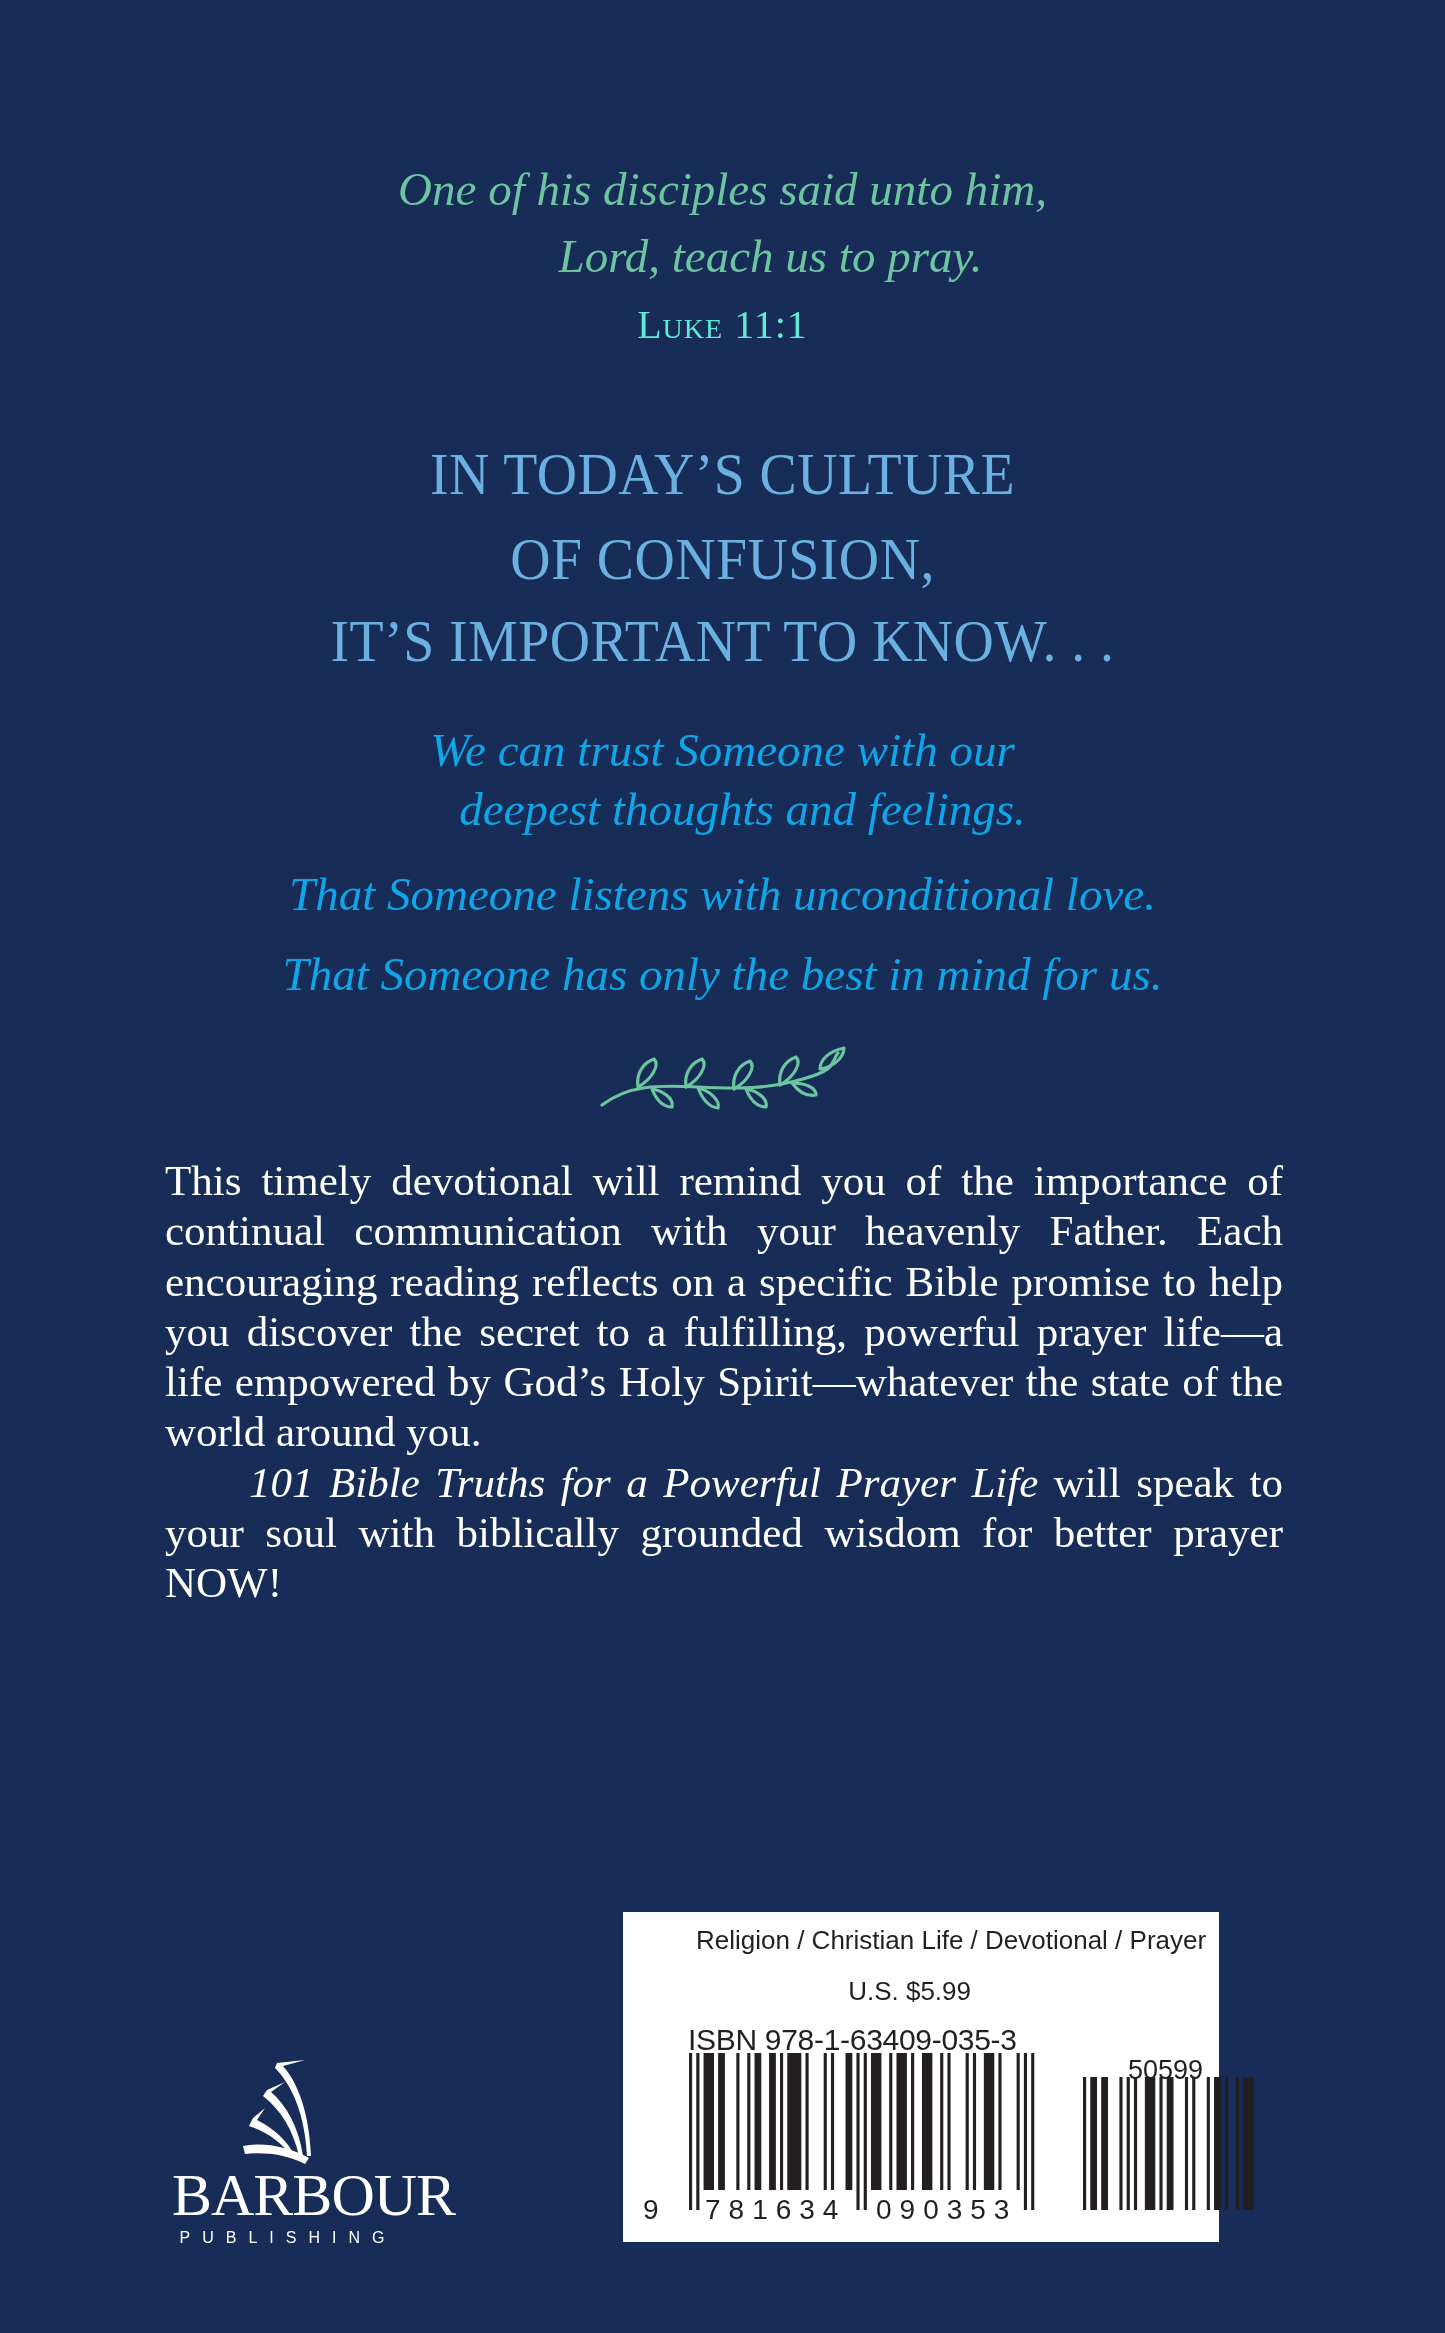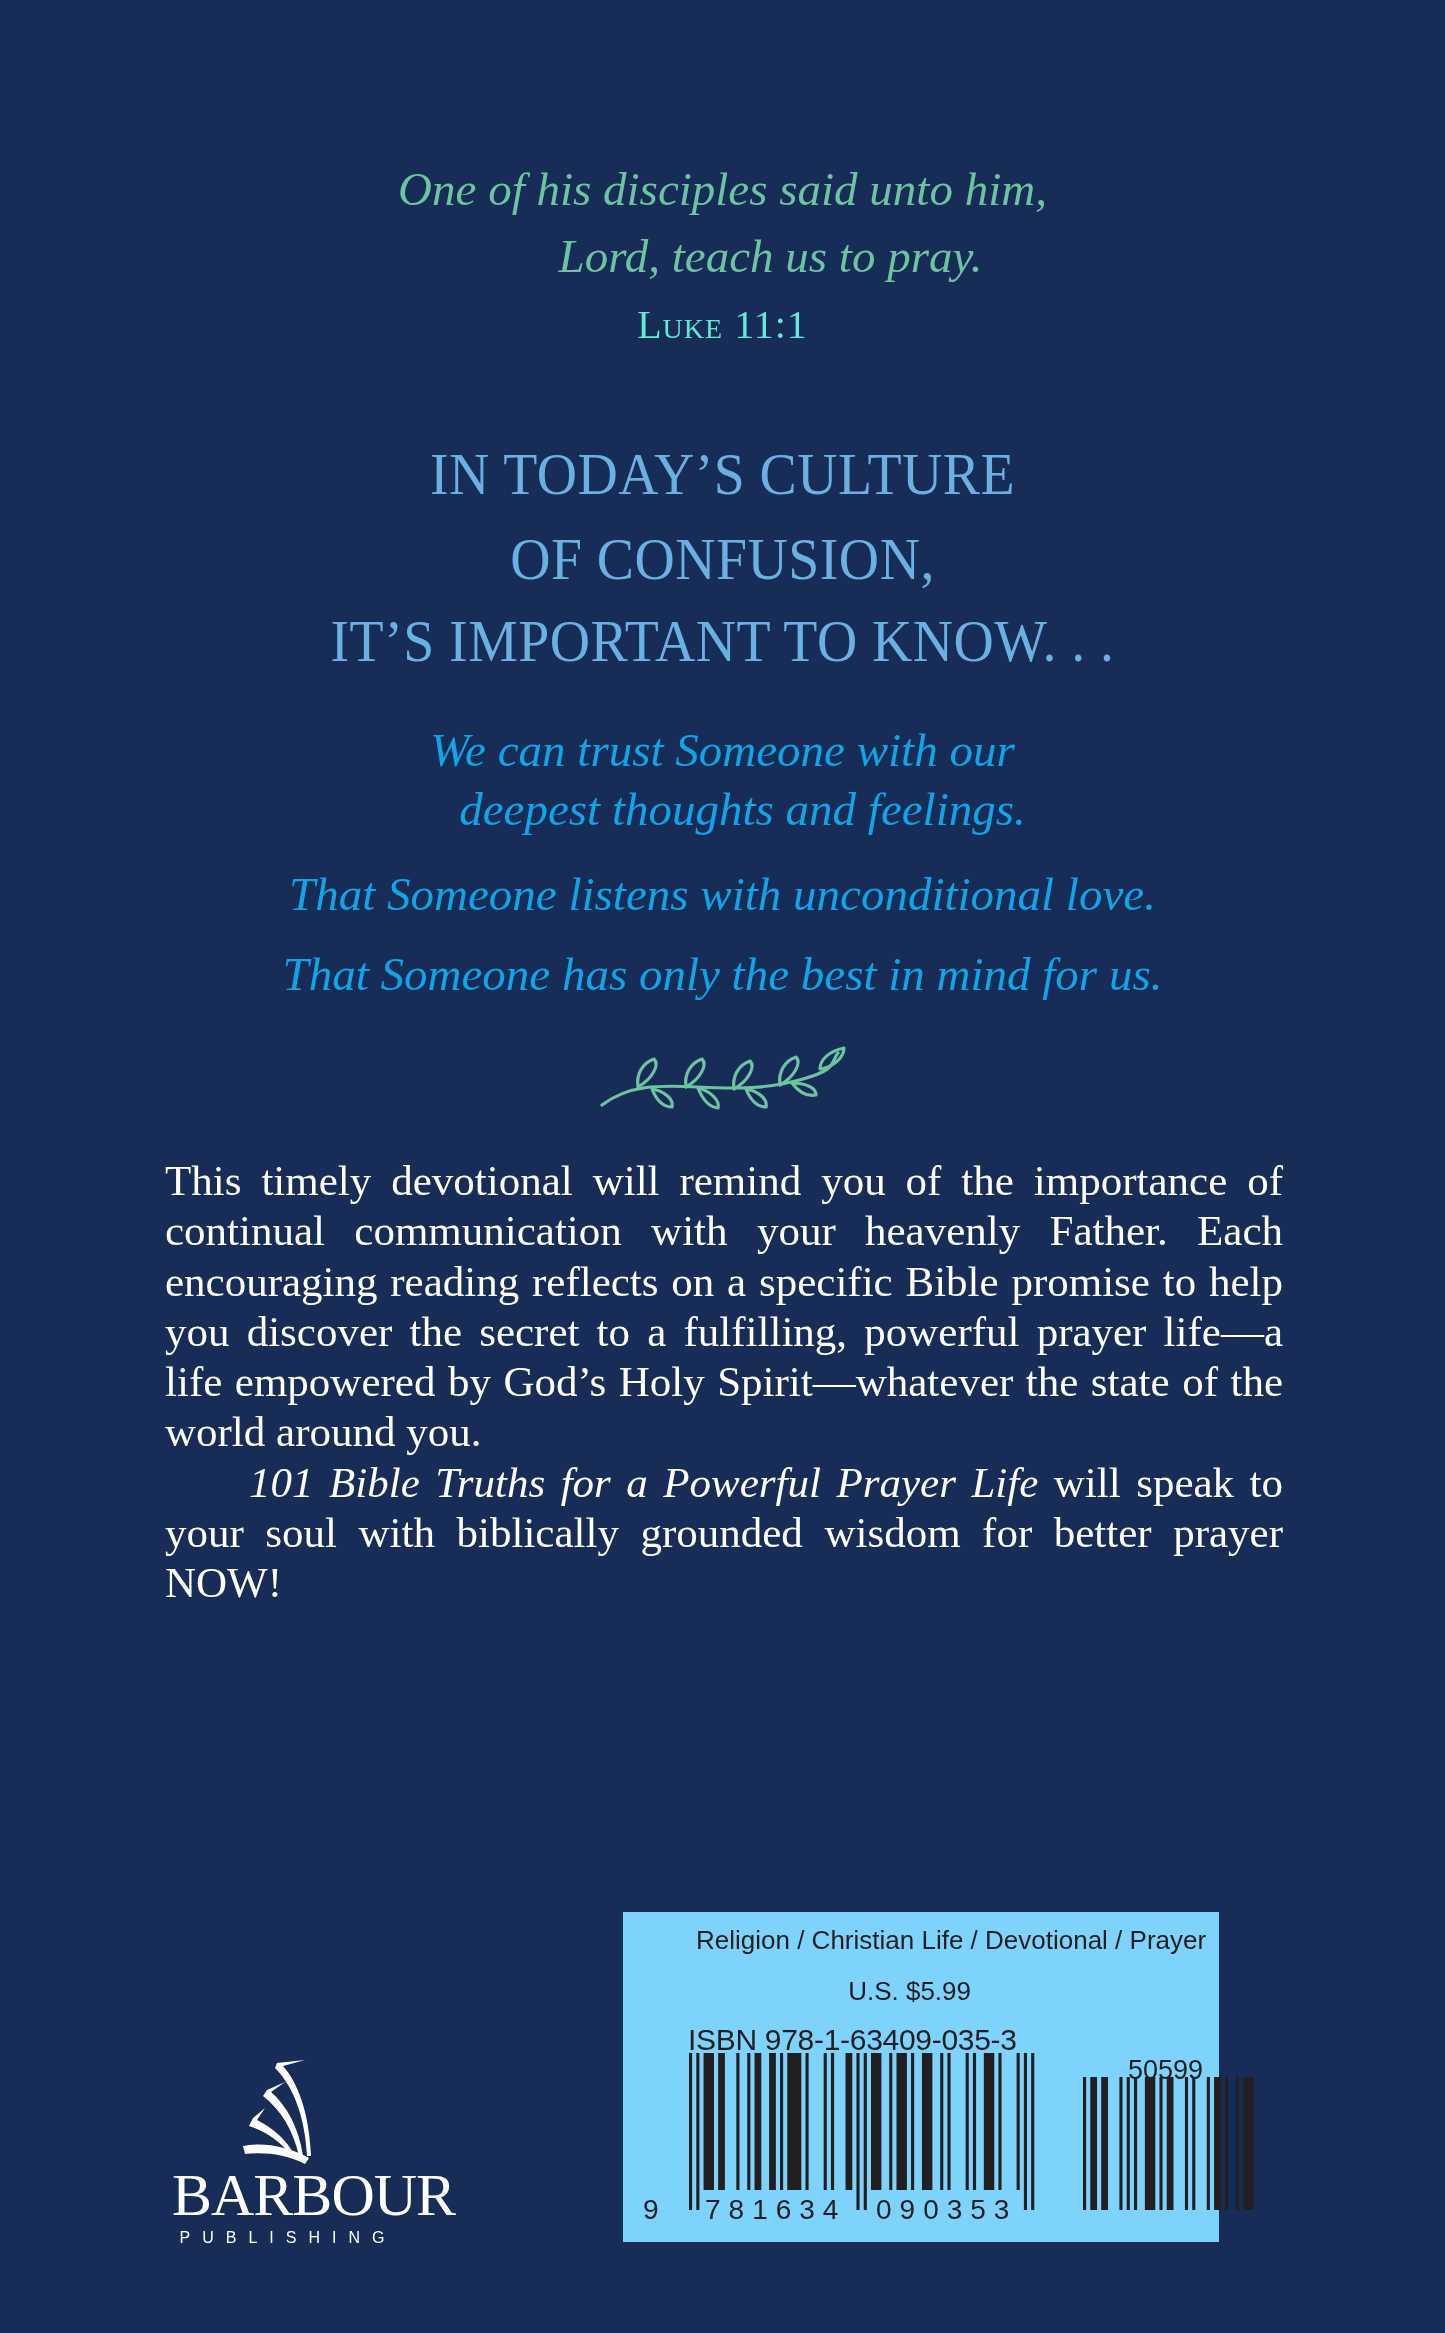--- a/index.html
+++ b/index.html
@@ -17,21 +17,21 @@
   .vine { position: absolute; left: 598px; top: 1045px; width: 250px; height: 66px; }
   .body-text {
     position: absolute; left: 165px; width: 1118px; top: 1156px;
     color: #ffffff; font-size: 43px; line-height: 50.3px; text-align: justify;
   }
   .body-text p { margin: 0; }
   .body-text p + p { text-indent: 84px; }
   .body-text em { font-style: italic; }
   .barcode-box {
     position: absolute; left: 623px; top: 1912px; width: 596px; height: 330px;
-    background: #7dd3fc;
+    background: #ffffff;
   }
   .bc-text { position: absolute; color: #231f20; font-family: "Liberation Sans", "DejaVu Sans", sans-serif; white-space: nowrap; line-height: 1; }
   .logo { position: absolute; left: 160px; top: 2055px; width: 250px; height: 190px; }
   .logo-name { position: absolute; left: 12px; top: 110px; width: 232px; text-align: center; color: #ffffff; font-size: 60px; line-height: 1; letter-spacing: -1px; }
   .logo-sub { position: absolute; left: 12px; top: 175px; width: 232px; text-align: center; color: #ffffff; font-family: "Liberation Sans", "DejaVu Sans", sans-serif; font-size: 16px; letter-spacing: 12px; line-height: 1; }
 </style>
 </head>
 <body>
 
 <div class="center-line scripture" style="top:166px;">One of his disciples said unto him,</div>

